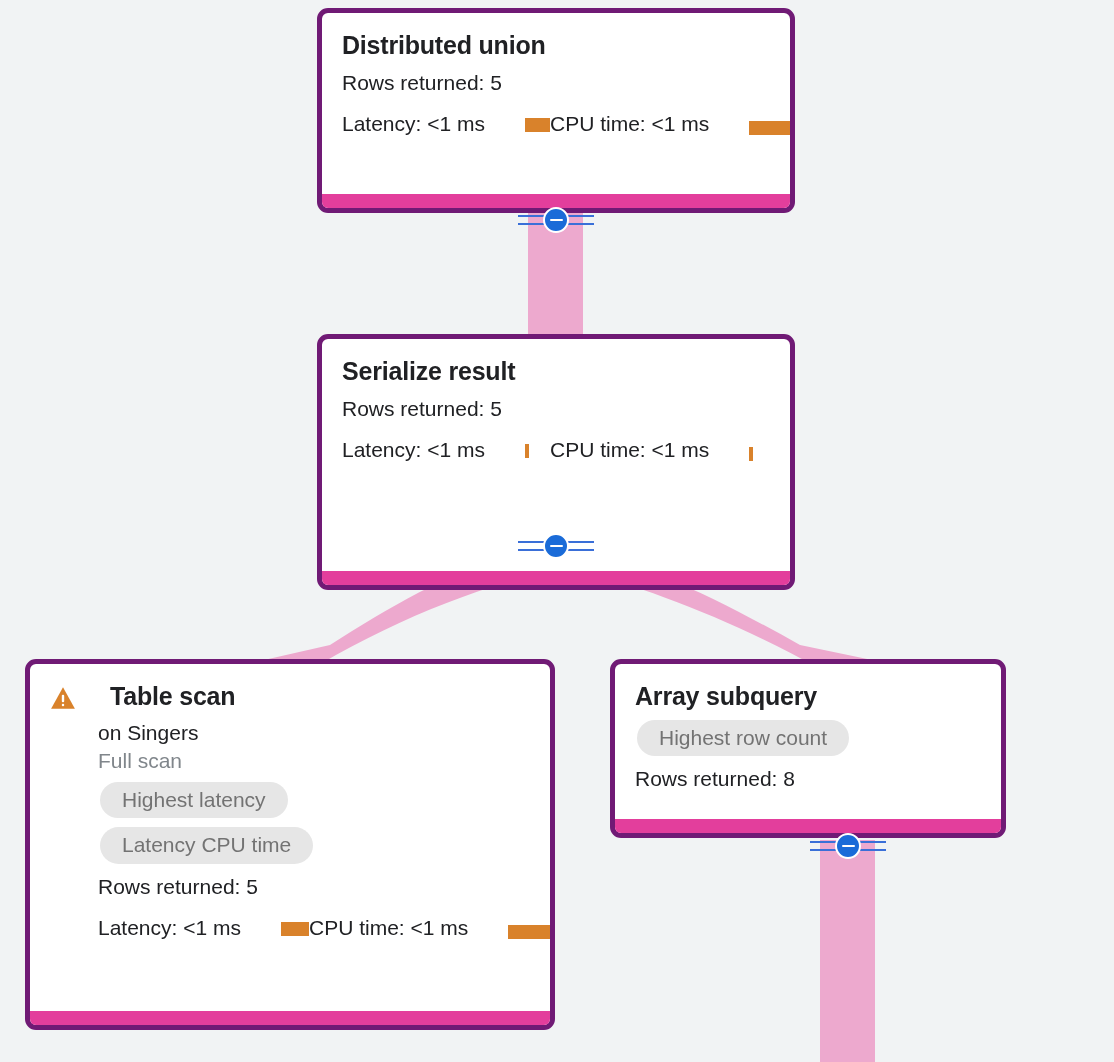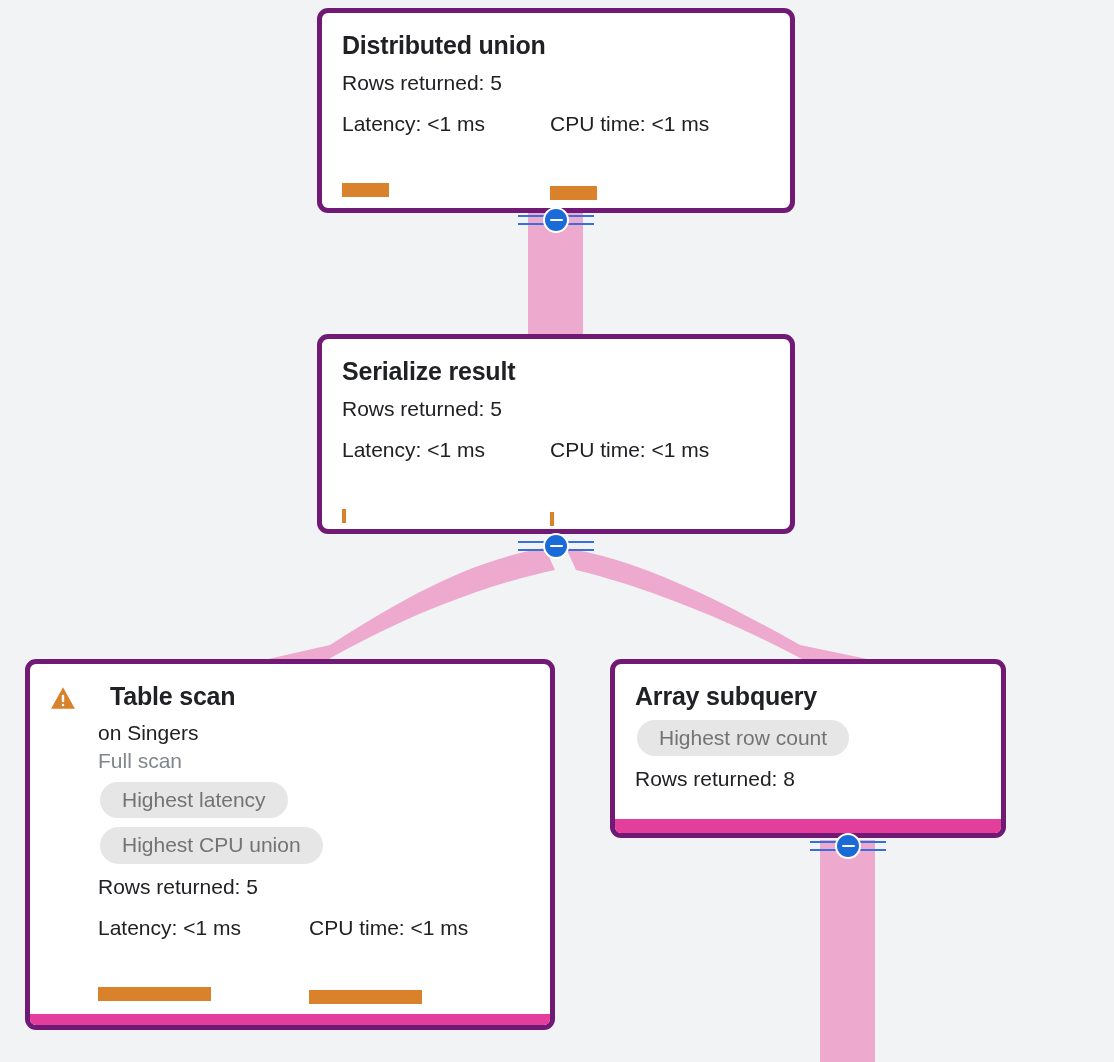--- a/index.html
+++ b/index.html
@@ -106,21 +106,21 @@
 
   .pill-stack .pill { display: block; width: fit-content; }
 
   .metrics {
     display: flex;
     margin-top: 16px;
   }
 
   .metric {
     display: flex;
-    flex-direction: column;
+    flex-direction: row;
     gap: 40px;
   }
 
   .metric-label {
     font-size: 21px;
     color: #202124;
     line-height: 1.2;
     white-space: nowrap;
   }
 
@@ -221,21 +221,21 @@
       </div>
     </div>
     <div class="node-bar"></div>
   </div>
 
   <div class="toggle" style="left:518px; top:205px;">
     <div class="rails"></div>
     <div class="knob"></div>
   </div>
 
-  <div class="node" style="left:317px; top:334px; width:478px; height:200px;">
+  <div class="node" style="left:317px; top:334px; width:478px; height:256px;">
     <div class="node-body">
       <div class="title-row">
         <div class="node-title">Serialize result</div>
       </div>
       <div class="rows-line">Rows returned: 5</div>
       <div class="metrics">
         <div class="metric" style="width:208px;">
           <div class="metric-label">Latency: &lt;1 ms</div>
           <div class="metric-bar" style="width:4px;"></div>
         </div>
@@ -260,21 +260,21 @@
           <path d="M12 1 L23 21 L1 21 Z" fill="#D9822B"></path>
           <rect x="10.9" y="8" width="2.2" height="7" rx="1" fill="#FFFFFF"></rect>
           <rect x="10.9" y="16.3" width="2.2" height="2.4" rx="1" fill="#FFFFFF"></rect>
         </svg>
         <div class="node-title" style="margin-left:22px;">Table scan</div>
       </div>
       <div class="subline" style="margin-left:48px;">on Singers</div>
       <div class="subline muted" style="margin-left:48px;">Full scan</div>
       <div class="pill-stack" style="margin-left:48px;">
         <span class="pill">Highest latency</span>
-        <span class="pill">Highest CPU union</span>
+        <span class="pill">Latency CPU time</span>
       </div>
       <div class="rows-line" style="margin-left:48px;">Rows returned: 5</div>
       <div class="metrics" style="margin-left:48px;">
         <div class="metric" style="width:211px;">
           <div class="metric-label">Latency: &lt;1 ms</div>
           <div class="metric-bar" style="width:113px;"></div>
         </div>
         <div class="metric">
           <div class="metric-label">CPU time: &lt;1 ms</div>
           <div class="metric-bar" style="width:113px; margin-top:10px;"></div>

